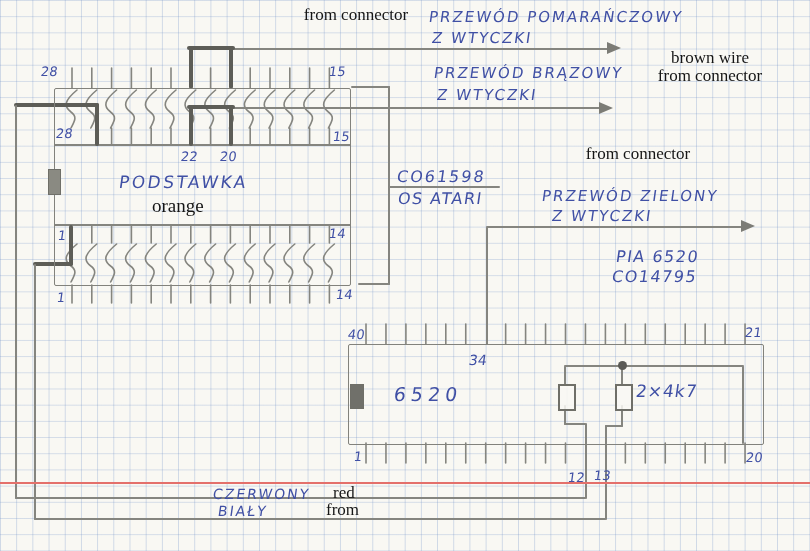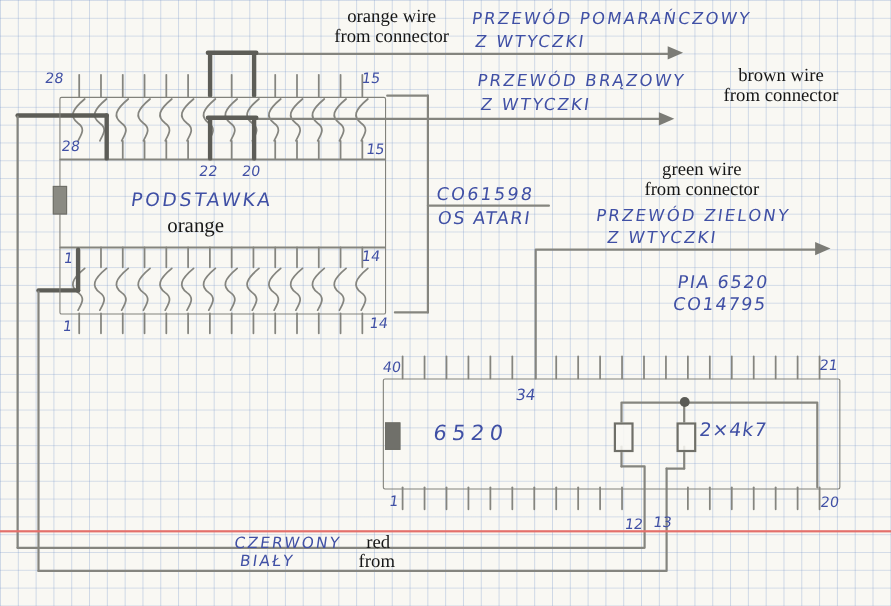--- a/index.html
+++ b/index.html
@@ -196,29 +196,27 @@
   <div class="resbox" style="left:615px;top:384px;width:14px;height:23px"></div>
   <div class="dot" style="left:618px;top:361px"></div>
 
   <div class="arr" style="left:607px;top:42px"></div>
   <div class="arr" style="left:599px;top:102px"></div>
   <div class="arr" style="left:741px;top:220px"></div>
 
   <div class="margin-line"></div>
 
   <div class="ptxt" style="left:288px;top:6px;width:136px">
-    <div>orange wire</div>
     <div>from connector</div>
   </div>
-  <div class="ptxt" style="left:642px;top:60px;width:136px">
+  <div class="ptxt" style="left:642px;top:49px;width:136px">
     <div>brown wire</div>
     <div>from connector</div>
   </div>
   <div class="ptxt" style="left:570px;top:145px;width:136px">
-    <div>green wire</div>
     <div>from connector</div>
   </div>
   <div class="ptxt" style="left:152px;top:196px;font-size:19px">orange</div>
   <div class="ptxt" style="left:333px;top:484px">red</div>
   <div class="ptxt" style="left:326px;top:501px">from</div>
 
   <div class="ink hand" style="left:429px;top:8px">PRZEWÓD POMARAŃCZOWY</div>
   <div class="ink hand" style="left:432px;top:29px">Z WTYCZKI</div>
   <div class="ink hand" style="left:434px;top:64px">PRZEWÓD BRĄZOWY</div>
   <div class="ink hand" style="left:437px;top:86px">Z WTYCZKI</div>

